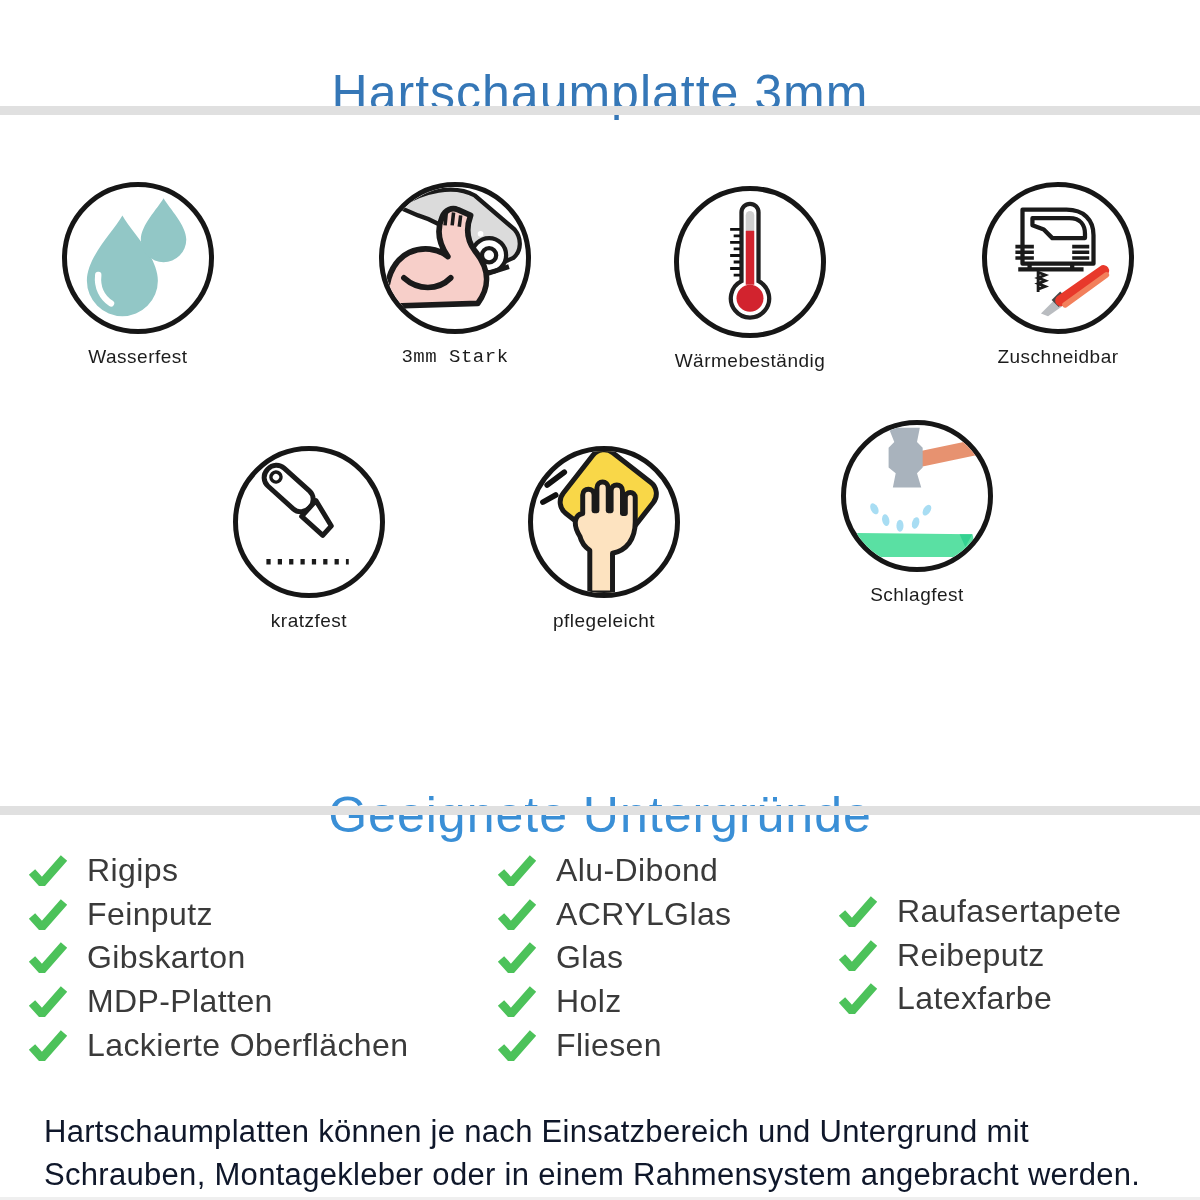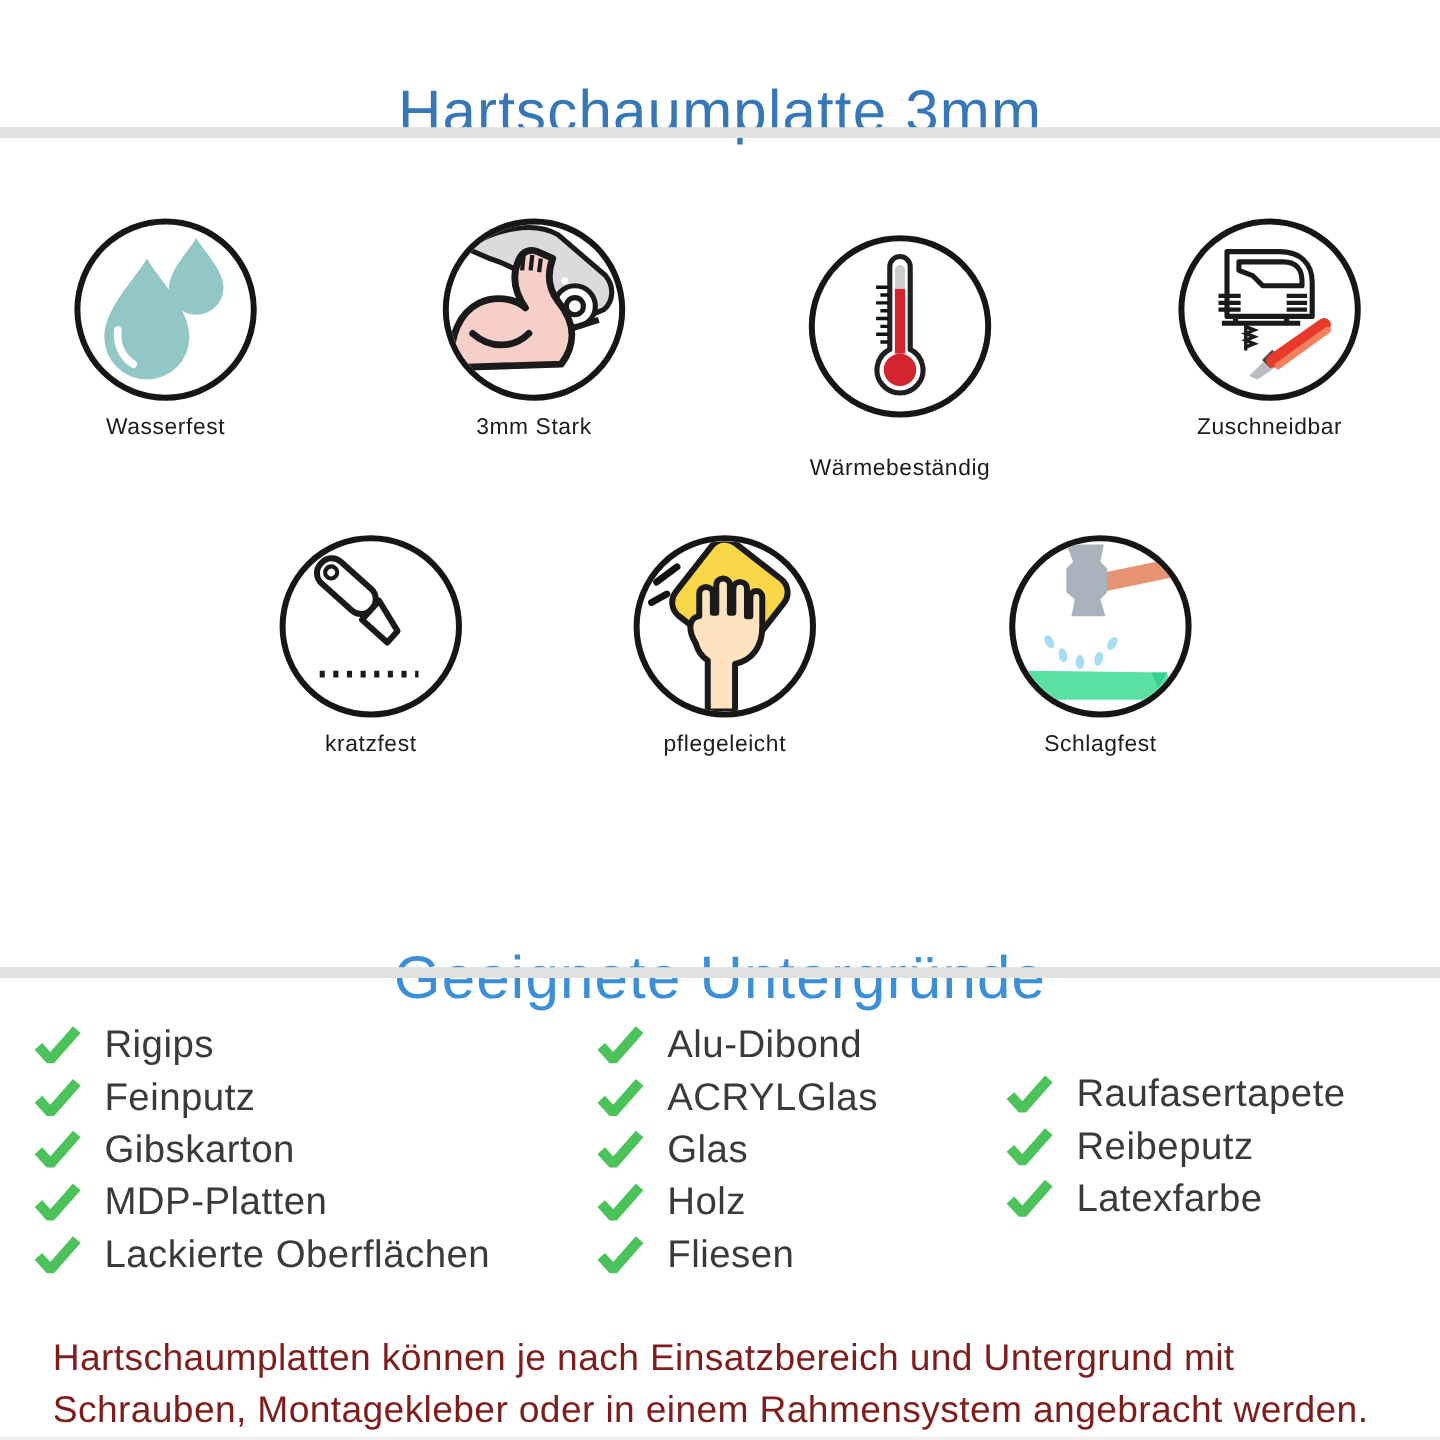--- a/index.html
+++ b/index.html
@@ -11,41 +11,41 @@
   .sub-title{position:absolute;top:744px;left:0;width:100%;text-align:center;
     font-size:50px;letter-spacing:1px;color:#3a8fd6;font-weight:400;}
 
   .bar{position:absolute;left:0;width:1200px;height:9px;background:#e0e0e0;}
   .bar1{top:106px;}
   .bar2{top:806px;}
   .bottom-line{position:absolute;left:0;top:1197px;width:1200px;height:3px;background:#efefef;}
 
   .feature{position:absolute;display:flex;flex-direction:column;align-items:center;transform:translateX(-50%);}
   .f1{left:138px;top:182px;}
-  .f2{left:445px;top:182px;}
-  .f3{left:750px;top:196px;gap:20px;}
+  .f2{left:455px;top:182px;font-family:Liberation Mono, monospace;}
+  .f3{left:750px;top:186px;}
   .f4{left:1058px;top:182px;justify-content:flex-end;}
   .f5{left:309px;top:446px;}
   .f6{left:604px;top:446px;}
-  .f7{left:917px;top:446px;}
+  .f7{left:917px;top:420px;}
   .circle{width:142px;height:142px;border:5px solid #161616;border-radius:50%;
     background:#fff;overflow:hidden;display:flex;align-items:center;justify-content:center;}
   .circle svg{display:block;}
   .flabel{margin-top:12px;font-size:19px;letter-spacing:.5px;color:#1c1c1c;white-space:nowrap;font-weight:500;}
 
   .col{position:absolute;top:849px;}
   .col1{left:28px;}
   .col2{left:497px;}
   .col3{left:838px;margin-top:41px;}
   .check-item{display:flex;align-items:center;height:43.6px;}
   .check-item svg{display:block;margin-right:19px;flex:none;}
   .check-label{font-size:32px;letter-spacing:.4px;color:#3a3a3a;white-space:nowrap;font-weight:400;}
 
   .footer{position:absolute;left:44px;top:1110px;font-size:31px;line-height:43px;
-    color:#7f1d1d;letter-spacing:.3px;}
+    color:#0f172a;letter-spacing:.3px;}
 </style>
 </head>
 <body>
 
 <div id="page">
 
   <h1 class="page-title">Hartschaumplatte 3mm</h1>
   <div class="bar bar1"></div>
 
   <div class="feature f1">

